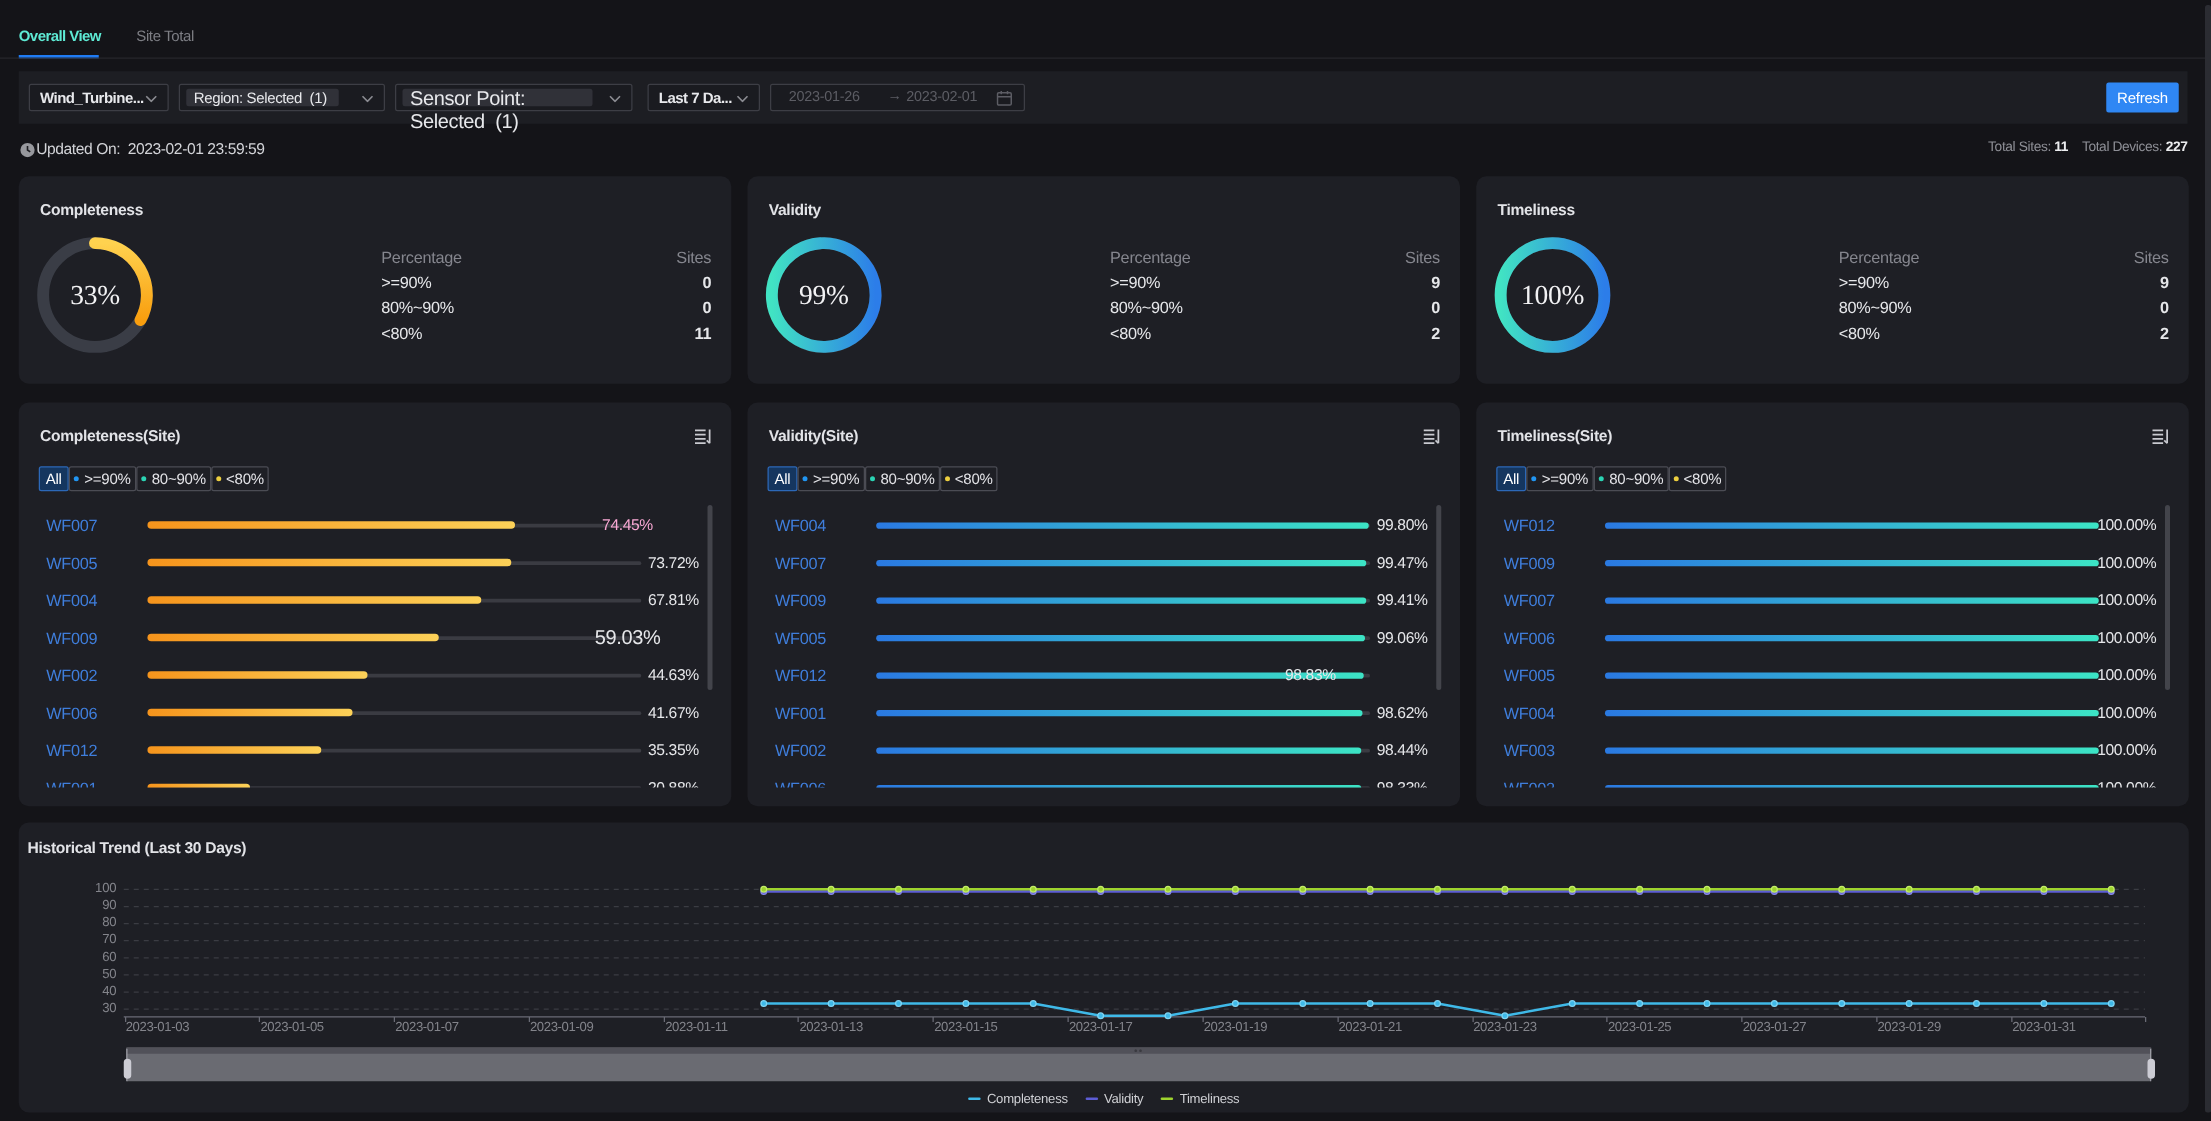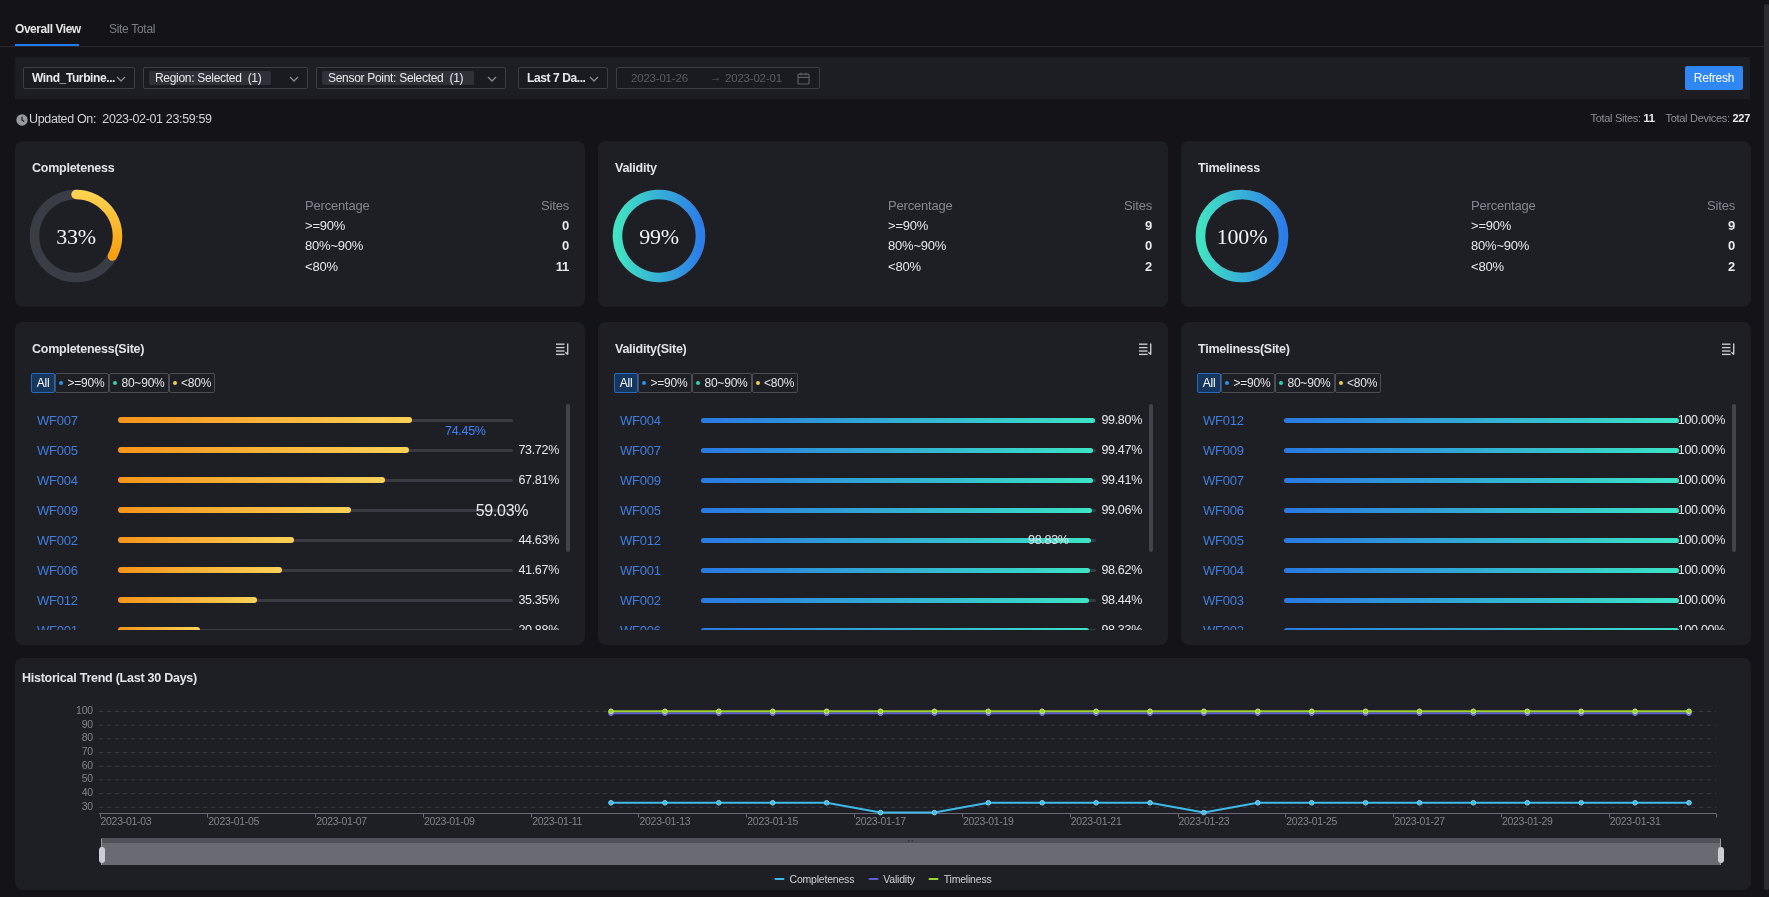--- a/index.html
+++ b/index.html
@@ -7,41 +7,41 @@
 .t { position:absolute; font-size:13px; line-height:17px; }
 .gray { color:#85868e; }
 .w { color:#e6e7ea; }
 .b { font-weight:600; }
 .chip { position:absolute; top:0; height:20px; border:1px solid #4b4c54; color:#e4e4e8; font-size:12px; line-height:18px; text-align:center; border-radius:2px; margin-left:-1px; }
 .chip .dot { display:inline-block; width:4px; height:4px; border-radius:50%; margin-right:4px; vertical-align:1.5px; }
 .chip.sel { background:#15365f; border-color:#2c68b8; color:#fff; }
 .sel2 { position:absolute; height:22px; border:1px solid #3d3e45; border-radius:2px; background:#1a1b20; color:#e8e9ec; font-size:13px; }
 </style></head><body>
 
-<div style="position:absolute;left:15px;top:22px;font-size:12px;font-weight:700;letter-spacing:-0.45px;color:#e5e5e5">Overall View</div>
+<div style="position:absolute;left:15px;top:22px;font-size:12px;font-weight:700;letter-spacing:-0.45px;color:#5eead4">Overall View</div>
 <div style="position:absolute;left:109px;top:22px;font-size:12px;letter-spacing:-0.3px;color:#7d7e84">Site Total</div>
 <div style="position:absolute;left:15px;top:44px;width:64px;height:3px;background:#1f7bf4"></div>
 <div style="position:absolute;left:0;top:46px;width:1769px;height:1px;background:#26262b"></div>
 <div style="position:absolute;left:15px;top:57px;width:1735px;height:42px;background:#1d1e23"></div>
 <div class="sel2" style="left:23px;top:67px;width:112px">
     <span style="position:absolute;left:8px;top:3px;font-weight:700;font-size:12px;letter-spacing:-0.4px">Wind_Turbine...</span>
     <svg width="10" height="6" viewBox="0 0 10 6" style="position:absolute;right:8px;top:8px">
       <polyline points="1,1 5,5 9,1" fill="none" stroke="#8a8b91" stroke-width="1.3"></polyline>
     </svg>
   </div>
 <div class="sel2" style="left:143px;top:67px;width:165px">
     <span style="position:absolute;left:5px;top:3px;bottom:3px;width:122px;background:#303138;border-radius:2px"></span>
     <span style="position:absolute;left:11px;top:3px;font-size:12px;letter-spacing:-0.3px">Region: Selected&nbsp;&nbsp;(1)</span>
     <svg width="10" height="6" viewBox="0 0 10 6" style="position:absolute;right:8px;top:8px">
       <polyline points="1,1 5,5 9,1" fill="none" stroke="#8a8b91" stroke-width="1.3"></polyline>
     </svg>
   </div>
 <div class="sel2" style="left:316px;top:67px;width:190px">
     <span style="position:absolute;left:5px;top:3px;bottom:3px;width:152px;background:#303138;border-radius:2px"></span>
-    <span style="position:absolute;left:11px;top:3px;font-size:12px;letter-spacing:-0.3px">Sensor Point: Selected&nbsp;&nbsp;(1)</span>
+    <span style="position:absolute;left:11px;top:3px;font-size:16px;letter-spacing:-0.3px">Sensor Point: Selected&nbsp;&nbsp;(1)</span>
     <svg width="10" height="6" viewBox="0 0 10 6" style="position:absolute;right:8px;top:8px">
       <polyline points="1,1 5,5 9,1" fill="none" stroke="#8a8b91" stroke-width="1.3"></polyline>
     </svg>
   </div>
 <div class="sel2" style="left:518px;top:67px;width:90px">
     <span style="position:absolute;left:8px;top:3px;font-weight:700;font-size:12px;letter-spacing:-0.4px">Last 7 Da...</span>
     <svg width="10" height="6" viewBox="0 0 10 6" style="position:absolute;right:8px;top:8px">
       <polyline points="1,1 5,5 9,1" fill="none" stroke="#8a8b91" stroke-width="1.3"></polyline>
     </svg>
   </div>
@@ -147,21 +147,21 @@
       <div class="chip sel" style="left:17px;width:24px">All</div>
 <div class="chip" style="left:41px;width:54px"><span class="dot" style="background:#2196f3"></span>&gt;=90%</div>
 <div class="chip" style="left:95px;width:60px"><span class="dot" style="background:#2bd4b4"></span>80~90%</div>
 <div class="chip" style="left:155px;width:46px"><span class="dot" style="background:#edcf3f"></span>&lt;80%</div>
     </div>
     <div style="position:absolute;left:0;top:83px;width:100%;height:225px;overflow:hidden">
       <div style="position:absolute;left:0;top:0px;width:100%;height:30px">
         <div class="t" style="left:22px;top:6.5px;color:#3f7edc">WF007</div>
         <div style="position:absolute;left:102.5px;top:13.5px;width:395px;height:3px;background:#3a3b42;border-radius:2px"></div>
         <div style="position:absolute;left:102.5px;top:12.0px;width:294.1px;height:6px;background:linear-gradient(to right,#f6941c,#fcd158);border-radius:3.0px"></div>
-        <div class="t" style="left:430px;top:18px;width:114px;text-align:left;color:#3b82f6;font-size:12.5px;letter-spacing:-0.3px">74.45%</div>
+        <div class="t" style="left:430px;top:7px;width:114px;text-align:center;color:#f9a8d4;font-size:12.5px;letter-spacing:-0.3px">74.45%</div>
       </div>
       <div style="position:absolute;left:0;top:30px;width:100%;height:30px">
         <div class="t" style="left:22px;top:6.5px;color:#3f7edc">WF005</div>
         <div style="position:absolute;left:102.5px;top:13.5px;width:395px;height:3px;background:#3a3b42;border-radius:2px"></div>
         <div style="position:absolute;left:102.5px;top:12.0px;width:291.2px;height:6px;background:linear-gradient(to right,#f6941c,#fcd158);border-radius:3.0px"></div>
         <div class="t" style="left:430px;top:7px;width:114px;text-align:right;color:#e6e7ea;font-size:12.5px;letter-spacing:-0.3px">73.72%</div>
       </div>
       <div style="position:absolute;left:0;top:60px;width:100%;height:30px">
         <div class="t" style="left:22px;top:6.5px;color:#3f7edc">WF004</div>
         <div style="position:absolute;left:102.5px;top:13.5px;width:395px;height:3px;background:#3a3b42;border-radius:2px"></div>

